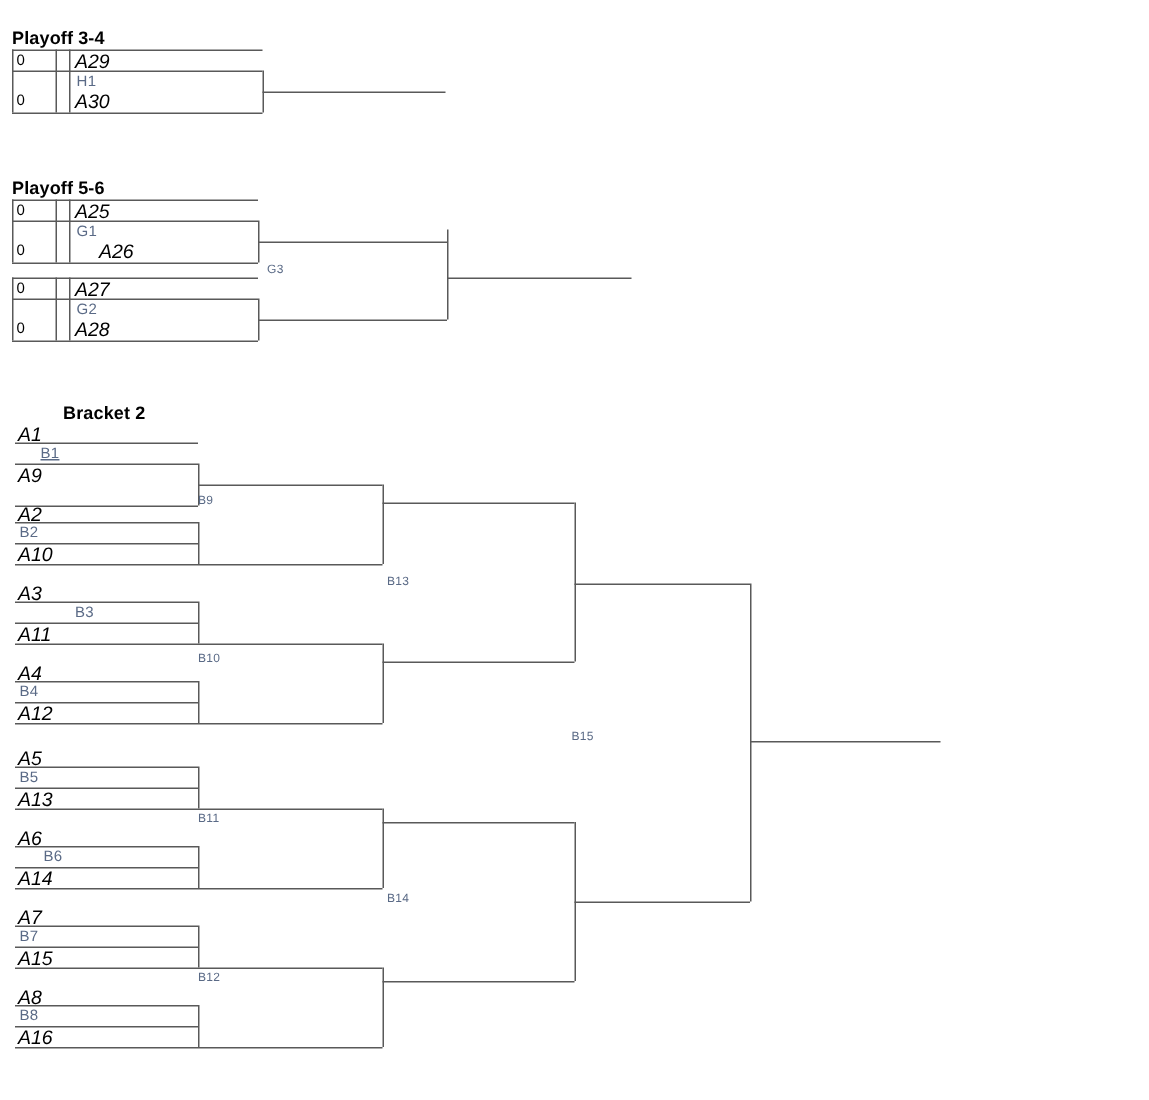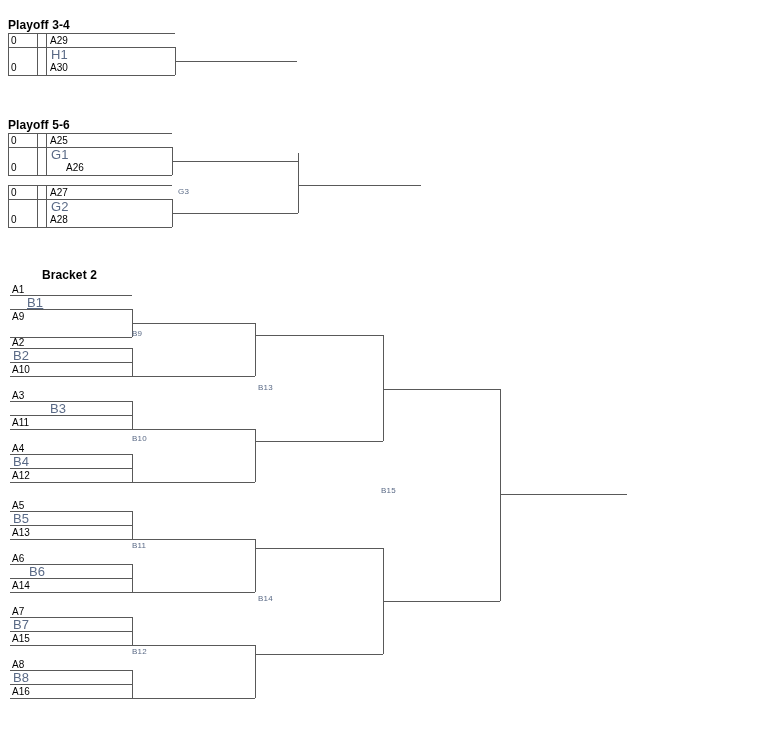--- a/index.html
+++ b/index.html
@@ -16,29 +16,29 @@
     position:absolute;font-size:12px;font-weight:bold;color:#000000;
     letter-spacing:0.1px;white-space:nowrap;line-height:14px;
   }
 
   
   .hline{position:absolute;height:0;border-top:1px solid #595959;}
   .vline{position:absolute;width:0;border-left:1px solid #595959;}
 
   
   .team{
-    position:absolute;font-size:10px;color:#000000;
+    position:absolute;font-size:13px;font-style:italic;color:#000000;
     white-space:nowrap;line-height:12px;
   }
   .score{
     position:absolute;font-size:10px;color:#000000;
     white-space:nowrap;line-height:12px;
   }
   .mlabel{
-    position:absolute;font-size:13px;color:#5a6a86;
+    position:absolute;font-size:10px;color:#5a6a86;
     white-space:nowrap;line-height:10px;letter-spacing:0.2px;
   }
   .rlabel{
     position:absolute;font-size:8px;color:#5a6a86;
     white-space:nowrap;line-height:10px;letter-spacing:0.2px;
   }
 </style>
 </head>
 <body>
 
@@ -90,21 +90,21 @@
   <div class="score" style="left:11px;top:187px;">0</div>
   <div class="team" style="left:50px;top:187px;">A27</div>
   <div class="mlabel" style="left:51px;top:202px;">G2</div>
   <div class="score" style="left:11px;top:214px;">0</div>
   <div class="team" style="left:50px;top:214px;">A28</div>
 
   <div class="hline" style="left:172px;top:161px;width:126px;"></div>
   <div class="hline" style="left:172px;top:213px;width:126px;"></div>
   <div class="vline" style="left:298px;top:153px;height:60px;"></div>
   <div class="hline" style="left:298px;top:185px;width:123px;"></div>
-  <div class="rlabel" style="left:178px;top:175px;margin-top:12px;">G3</div>
+  <div class="rlabel" style="left:178px;top:175px;">G3</div>
 
   <div class="sec-title" style="left:10px;top:268px;padding-left:32px;">Bracket 2</div>
 
   <div class="hline" style="left:10px;top:295px;width:122px;"></div>
   <div class="hline" style="left:10px;top:309px;width:122px;"></div>
   <div class="hline" style="left:10px;top:337px;width:122px;"></div>
   <div class="vline" style="left:132px;top:309px;height:28px;"></div>
   <div class="team" style="left:12px;top:284px;">A1</div>
   <div class="mlabel" style="left:27px;top:298px;text-decoration:underline;">B1</div>
   <div class="team" style="left:12px;top:311px;">A9</div>

